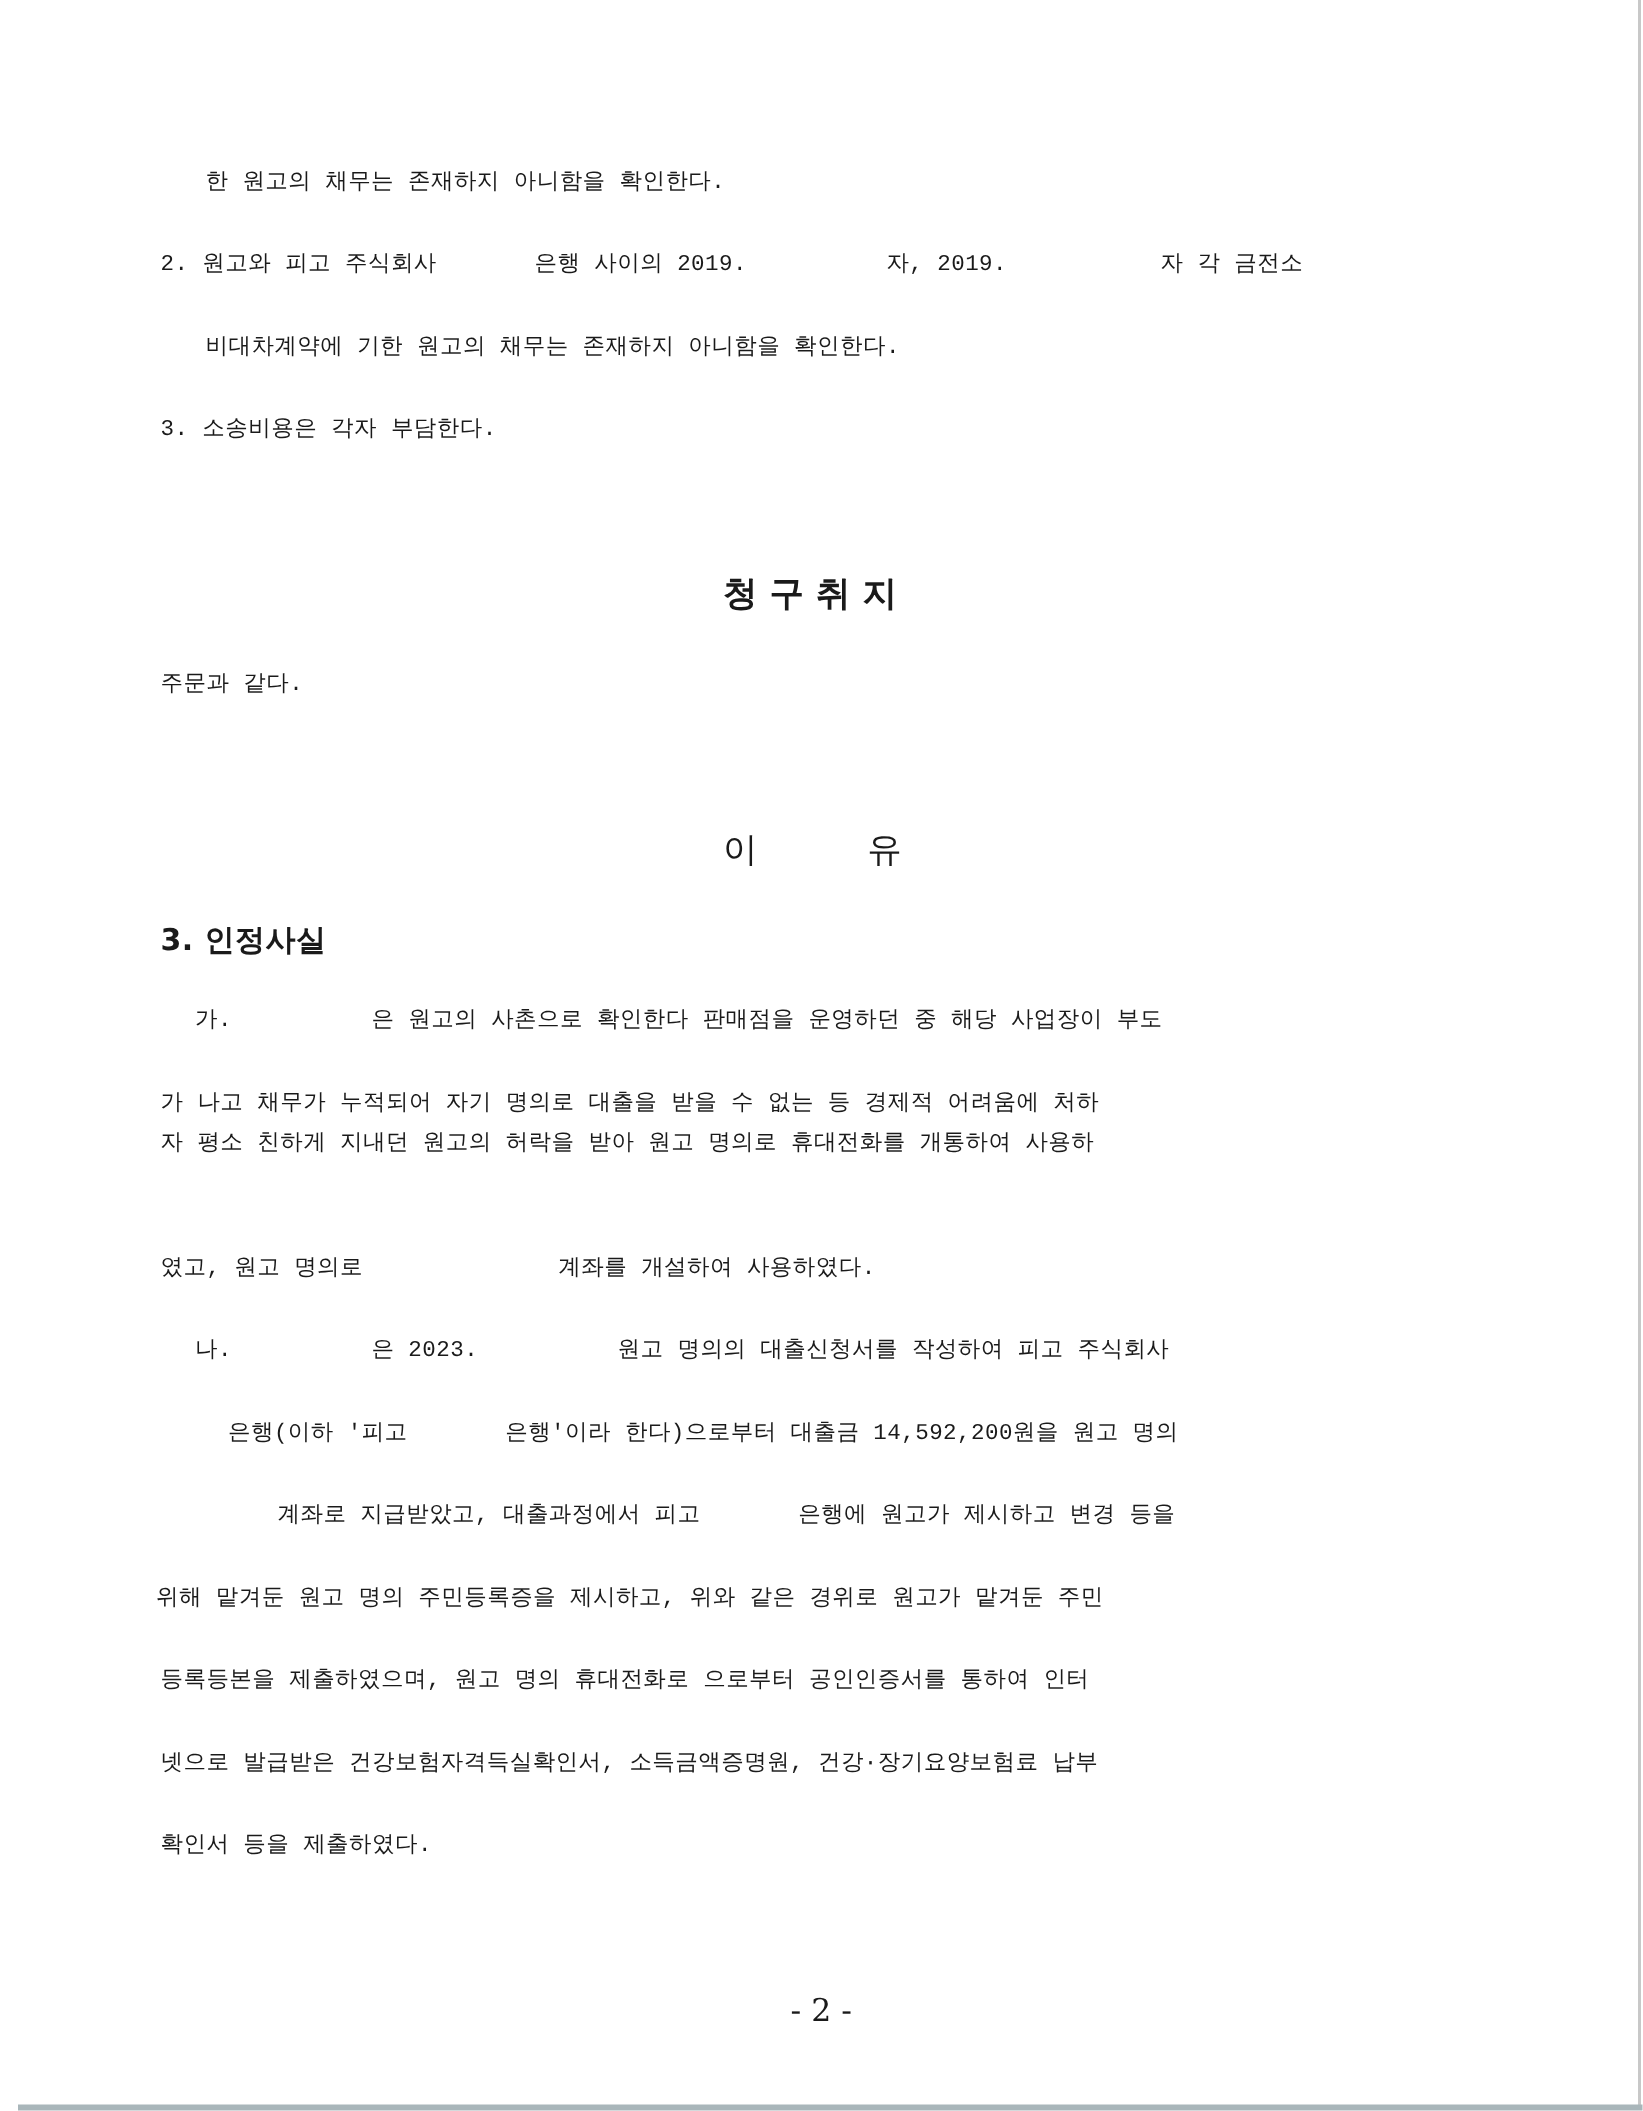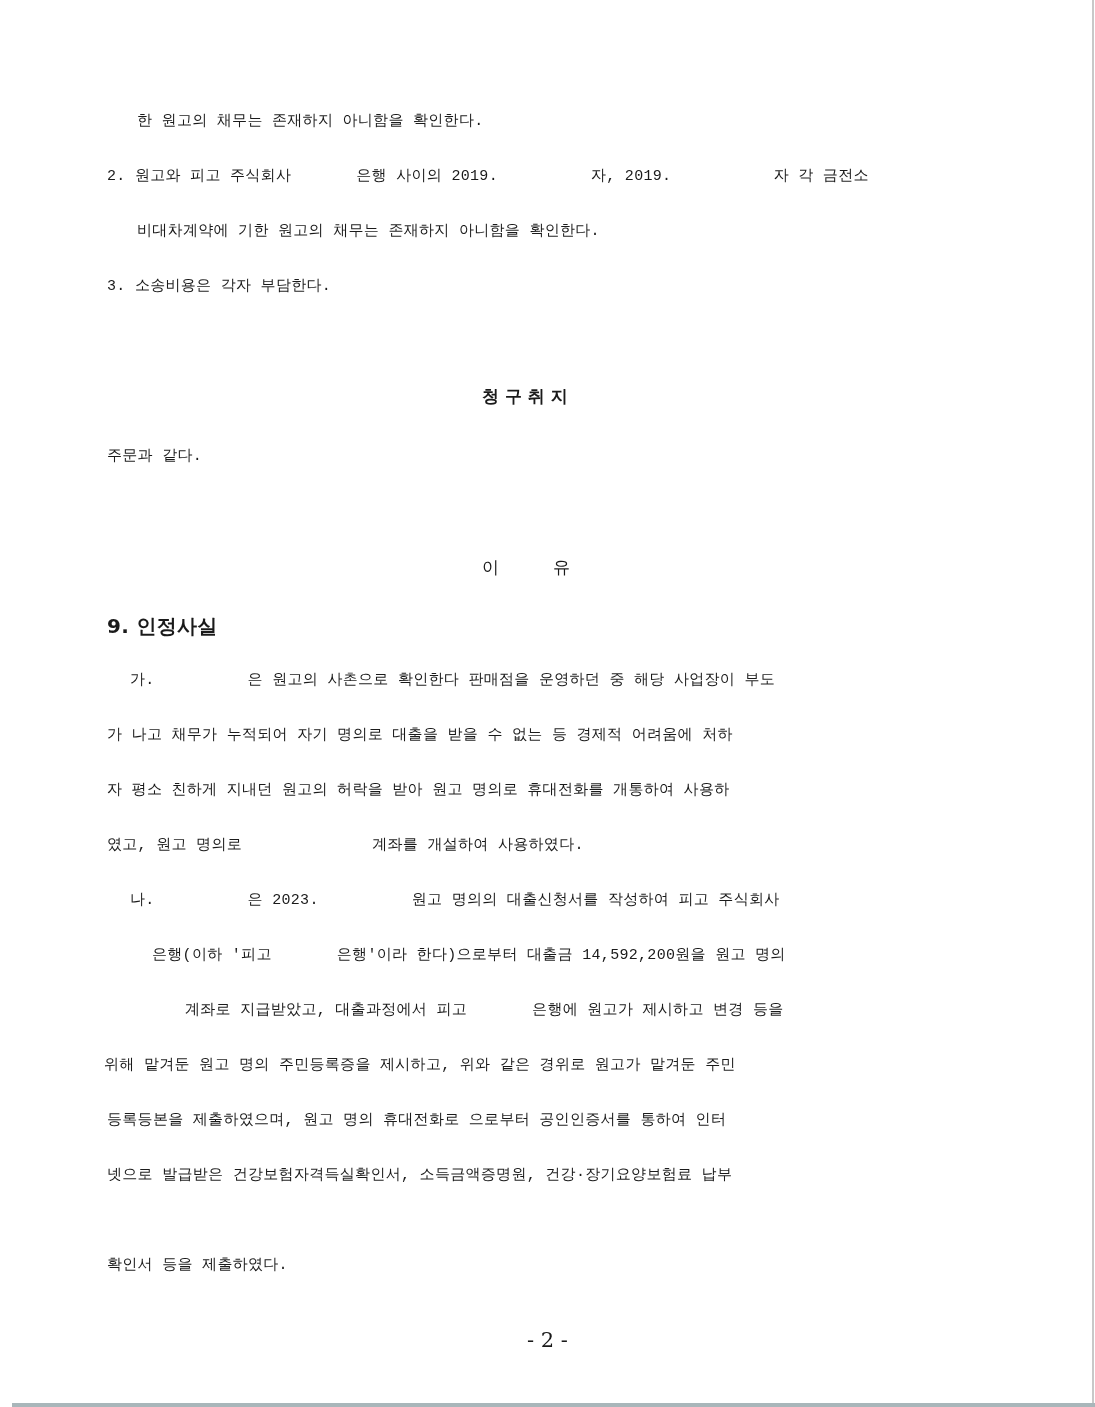--- a/index.html
+++ b/index.html
@@ -35,21 +35,21 @@
       position: absolute;
       white-space: pre;
       font-size: 15px;
       line-height: 28px;
       letter-spacing: 0.3px;
       font-family: Liberation Mono, monospace;
     }
     .heading {
       position: absolute;
       font-family: "DejaVu Sans", "Liberation Sans", sans-serif;
-      font-size: 17px;
+      font-size: 23px;
       font-weight: bold;
       line-height: 30px;
       white-space: pre;
       text-align: right;
     }
     .heading.plain {
       font-weight: normal;
     }
     .subhead {
       font-weight: bold;
@@ -74,32 +74,32 @@
   <div class="line" style="left:107px; top:163px;">2. 원고와 피고 주식회사       은행 사이의 2019.          자, 2019.           자 각 금전소</div>
   <div class="line" style="left:137px; top:218px;">비대차계약에 기한 원고의 채무는 존재하지 아니함을 확인한다.</div>
 
   <div class="line" style="left:107px; top:273px;">3. 소송비용은 각자 부담한다.</div>
 
   <div class="heading" style="left:482px; top:381px;">청 구 취 지</div>
   <div class="line" style="left:107px; top:443px;">주문과 같다.</div>
 
   <div class="heading plain" style="left:482px; top:552px;">이          유</div>
 
-  <div class="line subhead" style="left:107px; top:612px; font-family:'DejaVu Sans','Liberation Sans',sans-serif; font-size:20px;">9. 인정사실</div>
+  <div class="line subhead" style="left:107px; top:612px; font-family:'DejaVu Sans','Liberation Sans',sans-serif; font-size:20px;">3. 인정사실</div>
 
   <div class="line" style="left:130px; top:667px;">가.          은 원고의 사촌으로 확인한다 판매점을 운영하던 중 해당 사업장이 부도</div>
   <div class="line" style="left:107px; top:722px;">가 나고 채무가 누적되어 자기 명의로 대출을 받을 수 없는 등 경제적 어려움에 처하</div>
-  <div class="line" style="left:107px; top:777px;text-align:center;">자 평소 친하게 지내던 원고의 허락을 받아 원고 명의로 휴대전화를 개통하여 사용하</div>
+  <div class="line" style="left:107px; top:749px;text-align:center;">자 평소 친하게 지내던 원고의 허락을 받아 원고 명의로 휴대전화를 개통하여 사용하</div>
   <div class="line" style="left:107px; top:832px;">였고, 원고 명의로              계좌를 개설하여 사용하였다.</div>
 
   <div class="line" style="left:130px; top:887px;">나.          은 2023.          원고 명의의 대출신청서를 작성하여 피고 주식회사</div>
   <div class="line" style="left:152px; top:942px;">은행(이하 '피고       은행'이라 한다)으로부터 대출금 14,592,200원을 원고 명의</div>
   <div class="line" style="left:185px; top:997px;">계좌로 지급받았고, 대출과정에서 피고       은행에 원고가 제시하고 변경 등을</div>
   <div class="line" style="left:104px; top:1052px;">위해 맡겨둔 원고 명의 주민등록증을 제시하고, 위와 같은 경위로 원고가 맡겨둔 주민</div>
   <div class="line" style="left:107px; top:1107px;">등록등본을 제출하였으며, 원고 명의 휴대전화로 으로부터 공인인증서를 통하여 인터</div>
   <div class="line" style="left:107px; top:1162px;">넷으로 발급받은 건강보험자격득실확인서, 소득금액증명원, 건강·장기요양보험료 납부</div>
-  <div class="line" style="left:107px; top:1217px;margin-top:35px;">확인서 등을 제출하였다.</div>
+  <div class="line" style="left:107px; top:1217px;">확인서 등을 제출하였다.</div>
 
   <div class="page-number">- 2 -</div>
 
   <div class="page-right-border"></div>
   <div class="page-bottom-border"></div>
 </div>
 
 </body></html>

